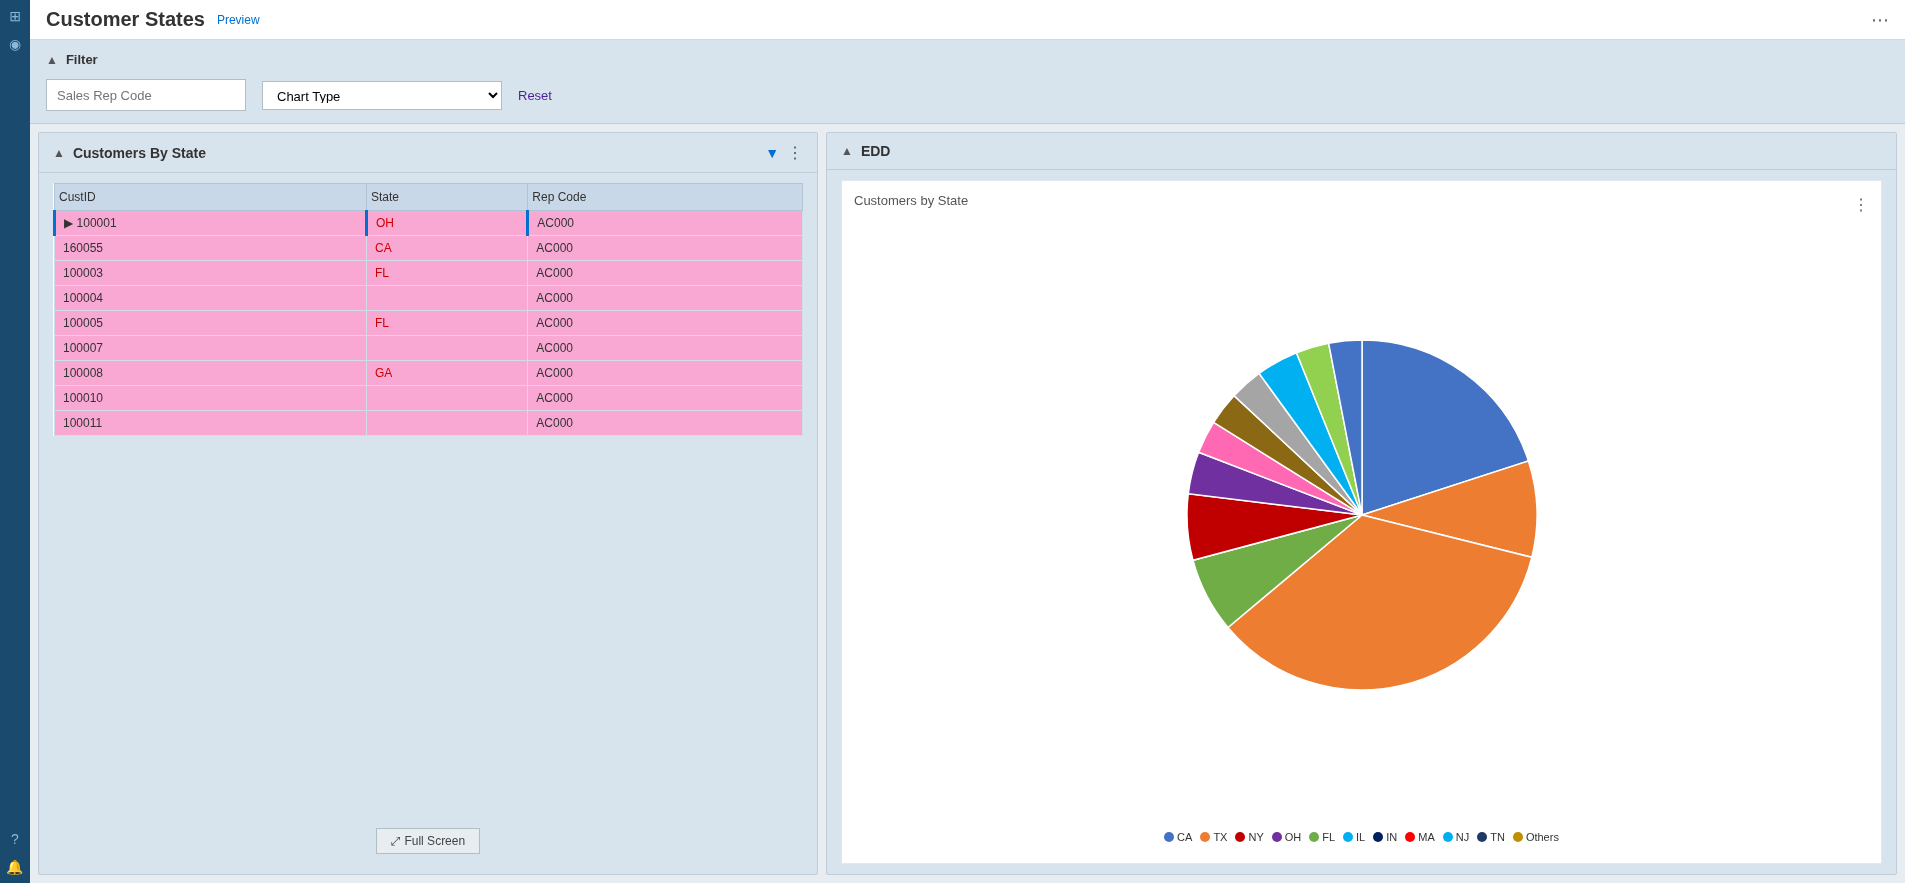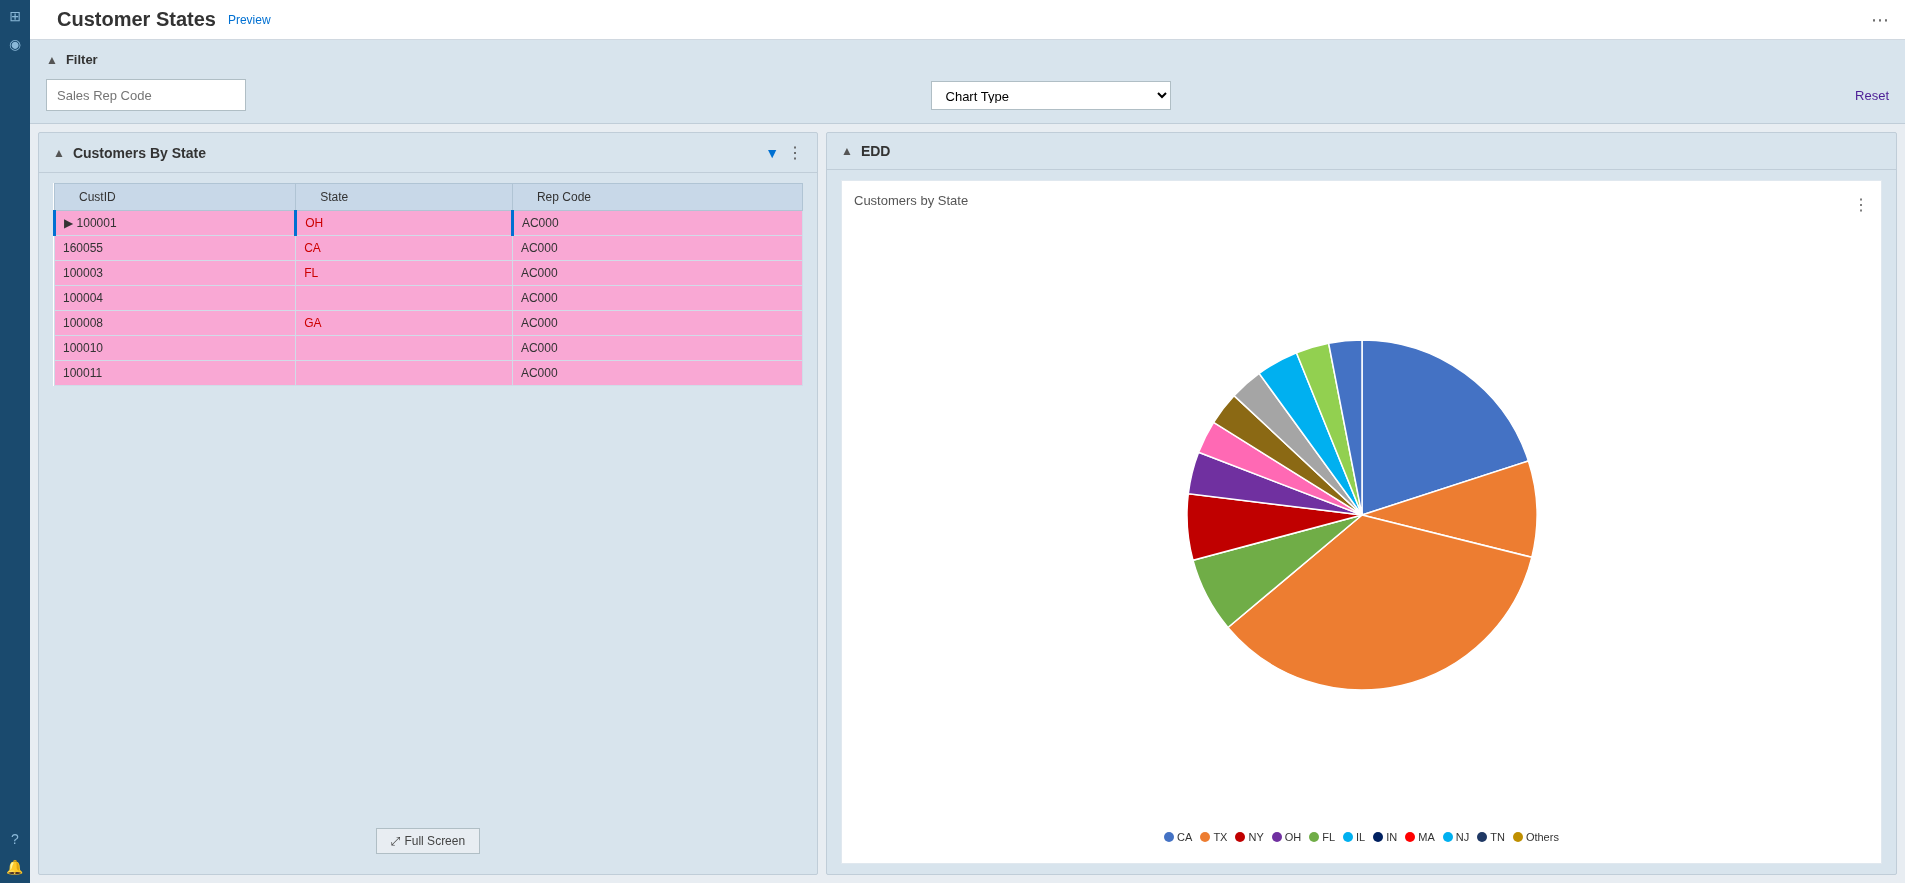--- a/index.html
+++ b/index.html
@@ -9,46 +9,46 @@
 
     
     .sidebar { width: 30px; background: #1a4a6e; display: flex; flex-direction: column; align-items: center; padding: 8px 0; gap: 12px; flex-shrink: 0; }
     .sidebar-icon { color: #8ab8d8; font-size: 14px; cursor: pointer; }
 
     
     .main-content { flex: 1; display: flex; flex-direction: column; background: #e8edf2; }
 
     
     .page-header { background: #fff; padding: 8px 16px; display: flex; align-items: center; gap: 12px; border-bottom: 1px solid #d0d8e0; }
-    .page-title { font-size: 20px; font-weight: bold; color: #333; margin-left: 11px; }
+    .page-title { font-size: 20px; font-weight: bold; color: #333; }
     .preview-badge { color: #0070d2; font-size: 12px; }
     .header-menu { margin-left: auto; color: #666; font-size: 18px; cursor: pointer; }
 
     
     .filter-section { background: #d8e4ed; padding: 12px 16px; border-bottom: 1px solid #c0cdd8; }
     .filter-header { display: flex; align-items: center; gap: 8px; margin-bottom: 12px; font-weight: bold; color: #333; cursor: pointer; }
-    .filter-controls { display: flex; align-items: center; gap: 16px; justify-content: space-between; }
+    .filter-controls { display: flex; align-items: center; gap: 16px; }
     .filter-input { border: 1px solid #b0bec5; background: #fff; padding: 6px 10px; font-size: 13px; width: 200px; height: 32px; }
     .filter-select { border: 1px solid #b0bec5; background: #fff; padding: 6px 10px; font-size: 13px; width: 240px; height: 29px; appearance: auto; }
     .reset-btn { color: #4c1d95; background: none; border: none; cursor: pointer; font-size: 13px; }
 
     
     .content-area { display: flex; gap: 8px; padding: 8px; flex: 1; }
 
     
     .table-panel { background: #d8e4ed; border: 1px solid #c0cdd8; flex: 0 0 780px; display: flex; flex-direction: column; border-radius: 2px; }
     .panel-header { display: flex; align-items: center; gap: 8px; padding: 10px 14px; border-bottom: 1px solid #c0cdd8; }
     .panel-title { font-weight: bold; font-size: 14px; flex: 1; }
     .panel-icon-filter { color: #0070d2; font-size: 14px; }
     .panel-menu-icon { color: #555; font-size: 16px; cursor: pointer; }
     .chevron-icon { color: #555; font-size: 12px; }
 
     .table-container { padding: 10px 14px; flex: 1; }
     .data-table { width: 100%; border-collapse: collapse; background: #fff; border: 1px solid #c0cdd8; }
-    .data-table th { background: #c8d8e8; border: 1px solid #b0c4d4; padding: 6px 24px; text-align: left; font-weight: normal; font-size: 12px; }
+    .data-table th { background: #c8d8e8; border: 1px solid #b0c4d4; padding: 6px 4px; text-align: left; font-weight: normal; font-size: 12px; }
     .data-table td { border: 1px solid #d0dce8; padding: 5px 8px; font-size: 12px; background: #f9a8d4; }
     .data-table tr:first-child td { border-left: 3px solid #0070d2; }
     .state-link { color: #c00; text-decoration: none; }
 
     .full-screen-btn { display: flex; align-items: center; justify-content: center; gap: 4px; margin: 8px auto; padding: 5px 14px; background: #e8edf2; border: 1px solid #b0bec5; cursor: pointer; font-size: 12px; color: #444; }
 
     
     .chart-panel { background: #d8e4ed; border: 1px solid #c0cdd8; flex: 1; display: flex; flex-direction: column; border-radius: 2px; }
     .chart-inner { background: #fff; margin: 10px 14px; flex: 1; border: 1px solid #e0e8ef; display: flex; flex-direction: column; padding: 12px; }
     .chart-title { font-size: 13px; color: #555; margin-bottom: 8px; }
@@ -128,20 +128,30 @@
                   <td><a class="state-link" href="#">CA</a></td>
                   <td>AC000</td>
                 </tr>
                 <tr>
                   <td>100003</td>
                   <td><a class="state-link" href="#">FL</a></td>
                   <td>AC000</td>
                 </tr>
                 <tr>
                   <td>100004</td>
+                  <td></td>
+                  <td>AC000</td>
+                </tr>
+                <tr>
+                  <td>100005</td>
+                  <td><a class="state-link" href="#">FL</a></td>
+                  <td>AC000</td>
+                </tr>
+                <tr>
+                  <td>100007</td>
                   <td></td>
                   <td>AC000</td>
                 </tr>
                 <tr>
                   <td>100008</td>
                   <td><a class="state-link" href="#">GA</a></td>
                   <td>AC000</td>
                 </tr>
                 <tr>
                   <td>100010</td>

